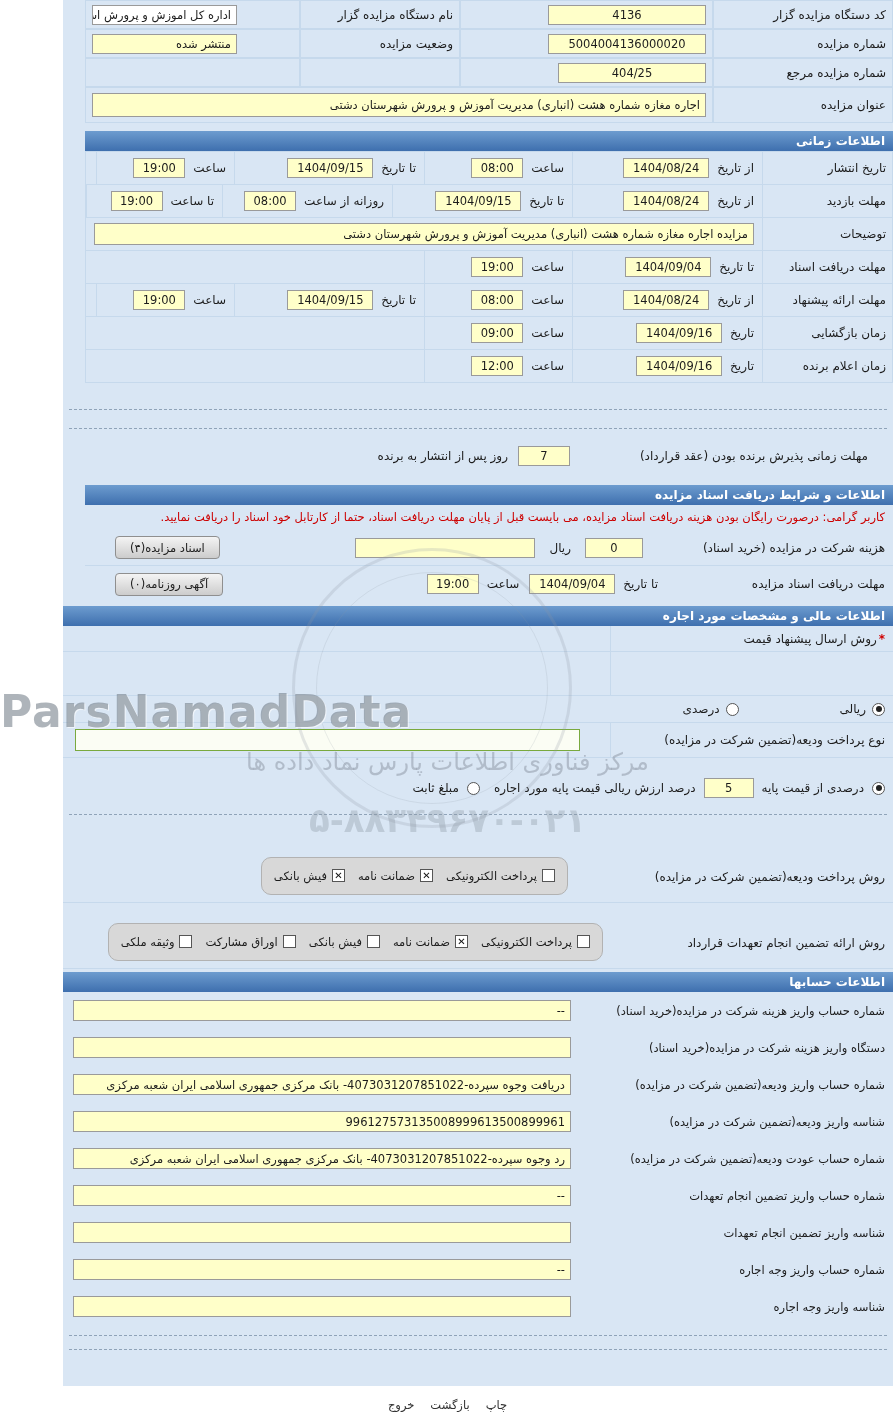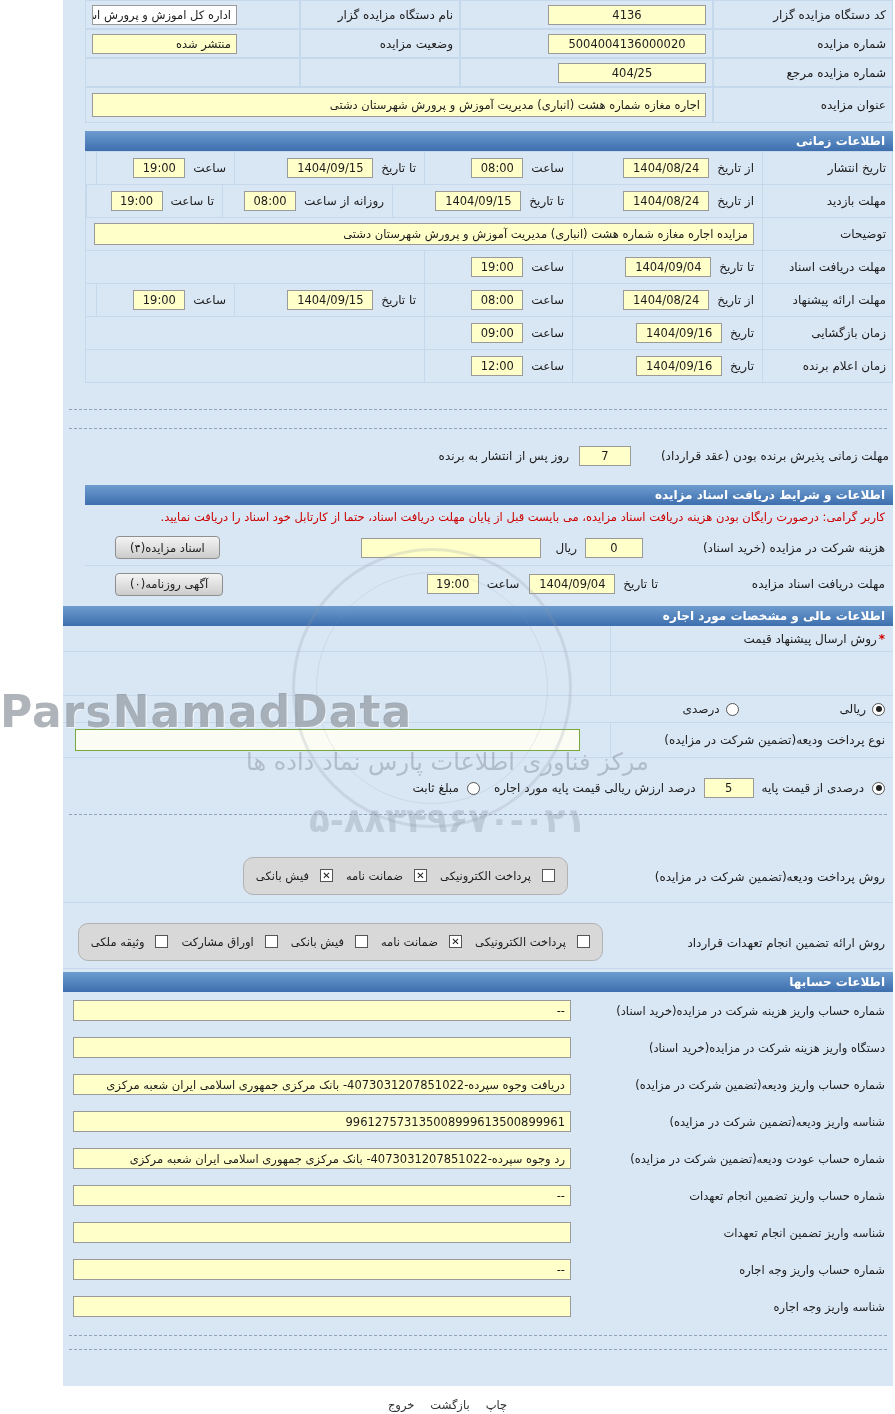--- a/index.html
+++ b/index.html
@@ -34,21 +34,21 @@
   .graybtn{height:23px;padding:0 14px;display:inline-flex;align-items:center;background:linear-gradient(#f4f4f4,#cccccc);border:1px solid #8f8f8f;border-radius:4px;font-size:11.5px;color:#222;font-family:inherit;cursor:pointer;white-space:nowrap}
   .req{color:#d00000;font-weight:bold}
   .green-input{flex:1;height:22px;background:#fbfdf4;border:1px solid #79a93e;margin:0 30px 0 12px}
   .radio{width:13px;height:13px;border:1px solid #555;border-radius:50%;background:#fff;display:inline-flex;align-items:center;justify-content:center;flex:none}
   .radio[data-checked="true"]::after{content:"";width:6px;height:6px;border-radius:50%;background:#222}
   .cb{width:13px;height:13px;background:#fff;border:1px solid #555;display:inline-flex;align-items:center;justify-content:center;font-size:10px;font-weight:bold;color:#111;flex:none}
   .cb[data-checked="true"]::after{content:"\2715";line-height:1}
   .cbrow{display:flex;align-items:center;height:66px;padding-top:12px;border-bottom:1px solid #c6d9ec}
   .cbrow .clabel{width:285px;padding:4px 8px 0 4px;line-height:1.3}
   .cbpanel{background:#d8d8d8;border:1px solid #b2b2b2;border-radius:10px;min-height:38px;display:flex;align-items:center;gap:13px;padding:8px 12px}
-  .cb-item{display:inline-flex;align-items:center;gap:11px;white-space:nowrap;font-size:11.5px}
+  .cb-item{display:inline-flex;align-items:center;gap:5px;white-space:nowrap;font-size:11.5px}
   
   .arow{display:flex;align-items:center;height:37px}
   .alabel{width:318px;padding:0 8px 0 4px;font-size:11.5px;white-space:nowrap}
   .ainput{flex:1;height:21px;margin-left:10px;margin-right:4px}
   
   .footer{position:absolute;bottom:2px;left:0;right:0;display:flex;justify-content:center;gap:16px;font-size:11.5px;color:#333}
   .fbtn{cursor:pointer}
   
   .wm{position:absolute;inset:0;pointer-events:none;z-index:5}
   .wm-circle{position:absolute;left:292px;top:548px;width:280px;height:280px;border:3px solid rgba(140,150,162,0.22);border-radius:50%}
@@ -209,32 +209,32 @@
             <span>ساعت</span>
             <div class="yb center w-time">12:00</div>
           </div>
       </div>
     </div>
 
     <div class="dash inset" style="margin-top:26px"></div>
     <div class="dash inset" style="margin-top:18px"></div>
 
     <div class="acc-row inset" style="margin-top:12px">
-      <span class="lbl" style="padding-right:4px;margin-left:30px">مهلت زمانی پذیرش برنده بودن (عقد قرارداد)</span>
+      <span class="lbl" style="padding-right:25px;margin-left:70px">مهلت زمانی پذیرش برنده بودن (عقد قرارداد)</span>
       <div class="yb center" style="width:52px">7</div>
       <span style="margin-right:10px">روز پس از انتشار به برنده</span>
     </div>
 
     <div class="secbar inset" style="margin-top:14px">اطلاعات و شرایط دریافت اسناد مزایده</div>
     <div class="notice inset">کاربر گرامی: درصورت رایگان بودن هزینه دریافت اسناد مزایده، می بایست قبل از پایان مهلت دریافت اسناد، حتما از کارتابل خود اسناد را دریافت نمایید.</div>
 
     <div class="frow bline inset" style="height:36px">
       <div class="lbl" style="width:250px;padding-right:8px">هزینه شرکت در مزایده (خرید اسناد)</div>
       <div class="yb center" style="width:58px">0</div>
-      <span style="margin-right:8px">ریال</span>
+      <span style="margin-right:14px">ریال</span>
       <div class="yb" style="width:180px;margin-right:14px"></div>
       <button class="graybtn" style="margin-right:auto;margin-left:30px">اسناد مزایده(۴)</button>
     </div>
 
     <div class="frow inset" style="height:36px">
       <div class="lbl" style="width:235px;padding-right:8px">مهلت دریافت اسناد مزایده</div>
       <span>تا تاریخ</span>
       <div class="yb center w-date" style="margin-right:8px">1404/09/04</div>
       <span style="margin-right:10px">ساعت</span>
       <div class="yb center w-time" style="margin-right:8px">19:00</div>

